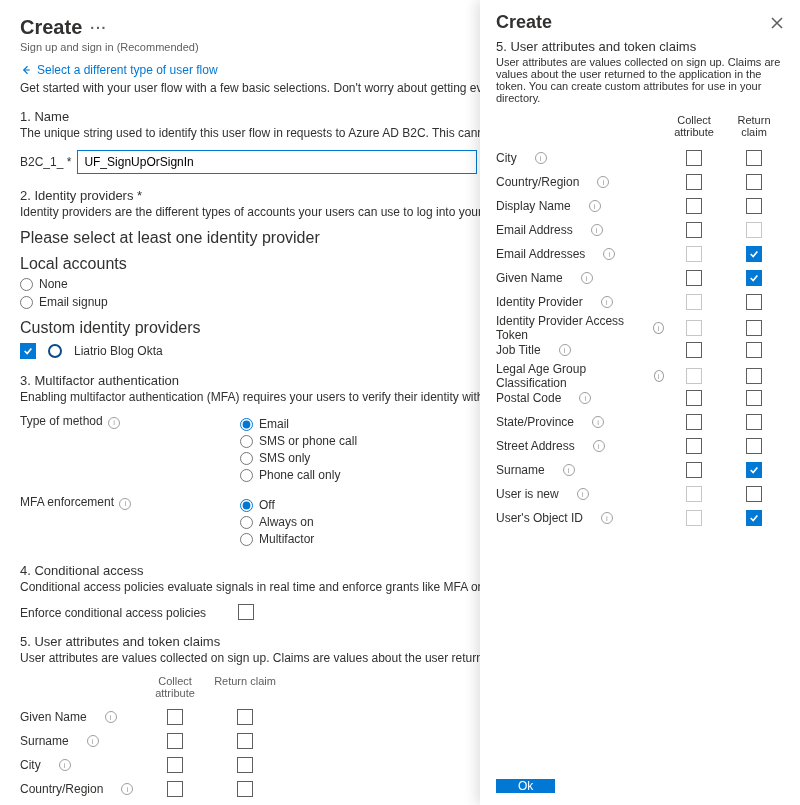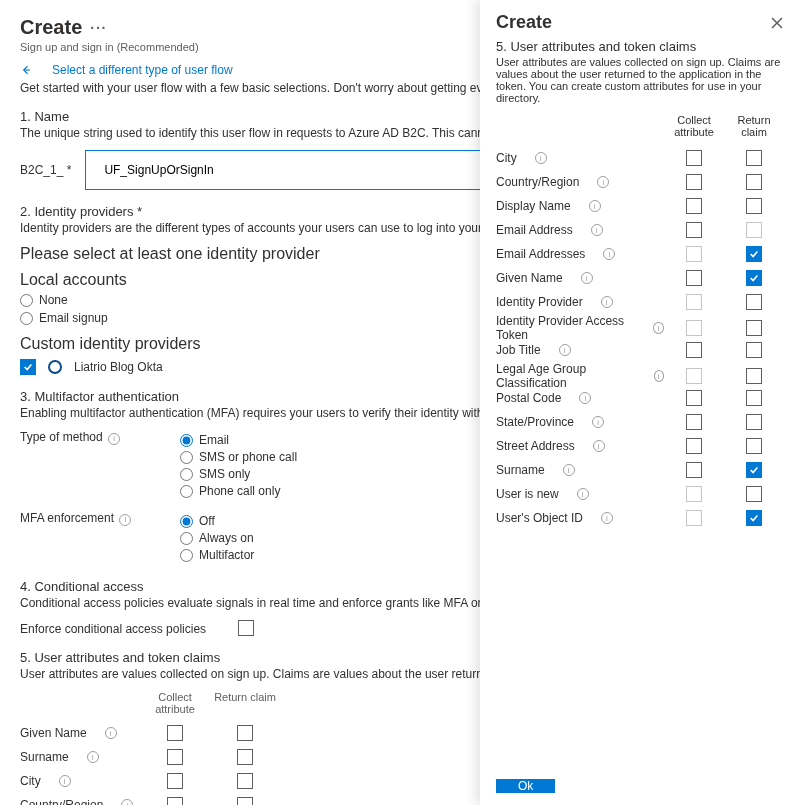--- a/index.html
+++ b/index.html
@@ -33,51 +33,51 @@
   h1{
     font-size:20px;
     font-weight:600;
     margin:6px 0 2px 0;
     display:flex;
     align-items:center;
     gap:8px;
   }
   .dots{color:#605e5c;font-size:14px;letter-spacing:1px;}
   .subtitle{color:var(--text-muted);font-size:11px;margin-bottom:10px;}
-  .back-link{color:var(--link);font-size:12px;text-decoration:none;display:inline-flex;align-items:center;gap:20px;margin-bottom:4px;}
+  .back-link{color:var(--link);font-size:12px;text-decoration:none;display:inline-flex;align-items:center;gap:5px;margin-bottom:4px;}
   .back-link svg{width:12px;height:12px;fill:var(--link);}
   .desc{font-size:12px;color:var(--text);margin-bottom:14px;}
   .section-title{font-size:13px;font-weight:400;margin:14px 0 2px 0;color:#323130;}
   .section-note{font-size:12px;color:var(--text);margin-bottom:10px;}
-  .field-row{display:flex;align-items:center;gap:14px;margin:6px 0 10px 0;}
+  .field-row{display:flex;align-items:center;gap:6px;margin:6px 0 10px 0;}
   .prefix{font-size:12px;color:var(--text);}
   .input{
     flex:0 0 400px;
-    height:40px;
+    height:24px;
     border:1px solid #8a8886;
     outline:1px solid #0078d4;
     outline-offset:-1px;
-    padding:0 18px;
+    padding:0 6px;
     font-size:12px;
   }
   .radio-row, .check-row{display:flex;align-items:flex-end;gap:6px;margin:4px 0;font-size:12px;}
   .radio-row input[type=radio]{accent-color:var(--accent);margin:0;}
   .cbox{
     width:16px;height:16px;border:1px solid #605e5c;display:inline-flex;
     align-items:center;justify-content:center;background:#fff;cursor:pointer;
   }
   .cbox.locked{border-color:#c8c6c4;}
   .cbox.checked{background:var(--accent);border-color:var(--accent);}
   .cbox.checked svg{width:10px;height:10px;fill:none;stroke:#fff;stroke-width:2;}
   .okta-row{display:flex;align-items:center;gap:12px;margin-top:6px;}
   .okta-icon{width:14px;height:14px;border-radius:50%;border:2px solid #0a4a8c;position:relative;display:inline-block;}
   .label-muted{font-size:12px;color:#323130;}
   .sub-label{color:#323130;font-size:16px;margin:8px 0 4px 0;}
   .info{display:inline-flex;width:12px;height:12px;border:1px solid #a19f9d;border-radius:50%;align-items:center;justify-content:center;font-size:8px;color:#a19f9d;margin-left:2px;}
-  .two-col{display:flex;align-items:flex-start;margin-top:2px;}
+  .two-col{display:flex;gap:60px;align-items:flex-start;margin-top:2px;}
   .two-col .label-col{width:160px;font-size:12px;}
   .two-col .opts-col .radio-row{margin:3px 0;}
   .attr-table{margin-top:4px;}
   .attr-head{display:grid;grid-template-columns:120px 70px 70px;font-size:11px;color:#605e5c;text-align:center;margin-bottom:6px;}
   .attr-head .h0{text-align:left;}
   .attr-row{display:grid;grid-template-columns:120px 70px 70px;align-items:center;height:24px;font-size:12px;}
   .attr-row .c1,.attr-row .c2{display:flex;justify-content:center;}
   .link-inline{color:var(--link);text-decoration:none;}
 
   

